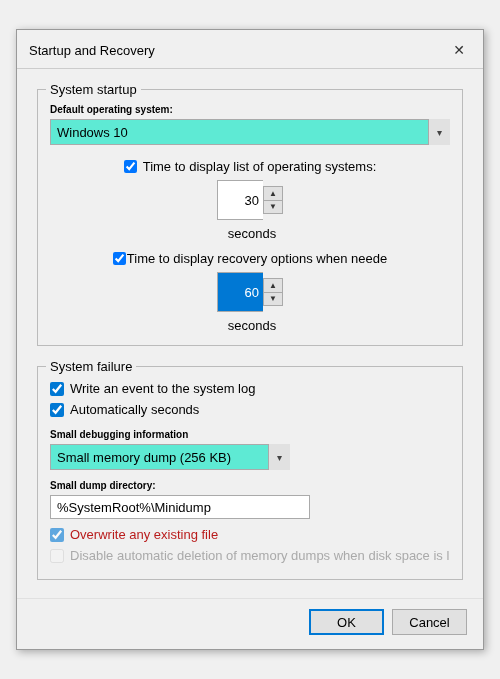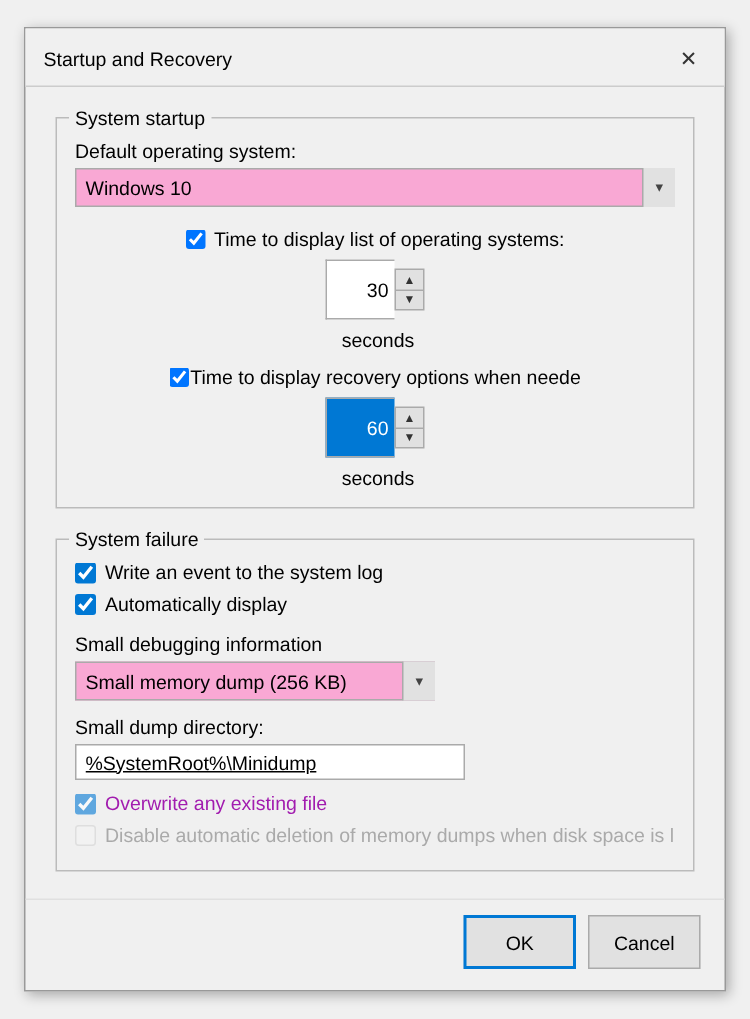--- a/index.html
+++ b/index.html
@@ -84,35 +84,36 @@
     }
 
     .form-row {
       display: flex;
       flex-direction: column;
       gap: 6px;
       margin-top: 4px;
     }
 
     .label-text {
-      font-size: 13px;
+      font-size: 10px;
       color: #000;
       margin-bottom: 4px;
+      font-weight: bold;
     }
 
     .dropdown-wrapper {
       position: relative;
       width: 100%;
     }
 
     .dropdown {
       width: 100%;
       padding: 3px 24px 3px 6px;
       border: 1px solid #aaa;
-      background: #f9a8d4;
+      background: #5eead4;
       font-size: 13px;
       appearance: none;
       -webkit-appearance: none;
       cursor: pointer;
       color: #000;
       height: 26px;
     }
 
     .dropdown-arrow {
       position: absolute;
@@ -218,25 +219,24 @@
 
     .text-input {
       width: 100%;
       max-width: 260px;
       height: 24px;
       border: 1px solid #aaa;
       padding: 2px 6px;
       font-size: 13px;
       color: #000;
       background: white;
-      text-decoration: underline;
     }
 
     .disabled-text {
-      color: #a21caf;
+      color: #b91c1c;
     }
 
     .checkbox-row.disabled input[type="checkbox"] {
       opacity: 0.5;
     }
 
     .checkbox-row.disabled .checkbox-label {
       color: #aaa;
     }
 
@@ -244,21 +244,21 @@
       display: flex;
       justify-content: flex-end;
       gap: 8px;
       padding: 10px 16px 14px 16px;
       border-top: 1px solid #e0e0e0;
       margin-top: 4px;
     }
 
     .btn {
       min-width: 75px;
-      height: 36px;
+      height: 26px;
       padding: 2px 16px;
       font-size: 13px;
       cursor: pointer;
       border: 1px solid #aaa;
       background: #e1e1e1;
       color: #000;
     }
 
     .btn-ok {
       background: #e1e1e1;
@@ -330,21 +330,21 @@
 
       <div style="margin-top: 4px; display: flex; flex-direction: column; gap: 2px;">
 
         <div class="checkbox-row">
           <input type="checkbox" checked="" style="">
           <span class="checkbox-label">Write an event to the system log</span>
         </div>
 
         <div class="checkbox-row">
           <input type="checkbox" checked="" style="">
-          <span class="checkbox-label">Automatically display</span>
+          <span class="checkbox-label">Automatically seconds</span>
         </div>
 
         <div style="margin-top: 6px;">
           <div class="label-text">Small debugging information</div>
           <div class="dropdown-wrapper" style="max-width: 240px; margin-top: 4px;">
             <select class="dropdown">
               <option>Small memory dump (256 KB)</option>
             </select>
             <div class="dropdown-arrow">▾</div>
           </div>

